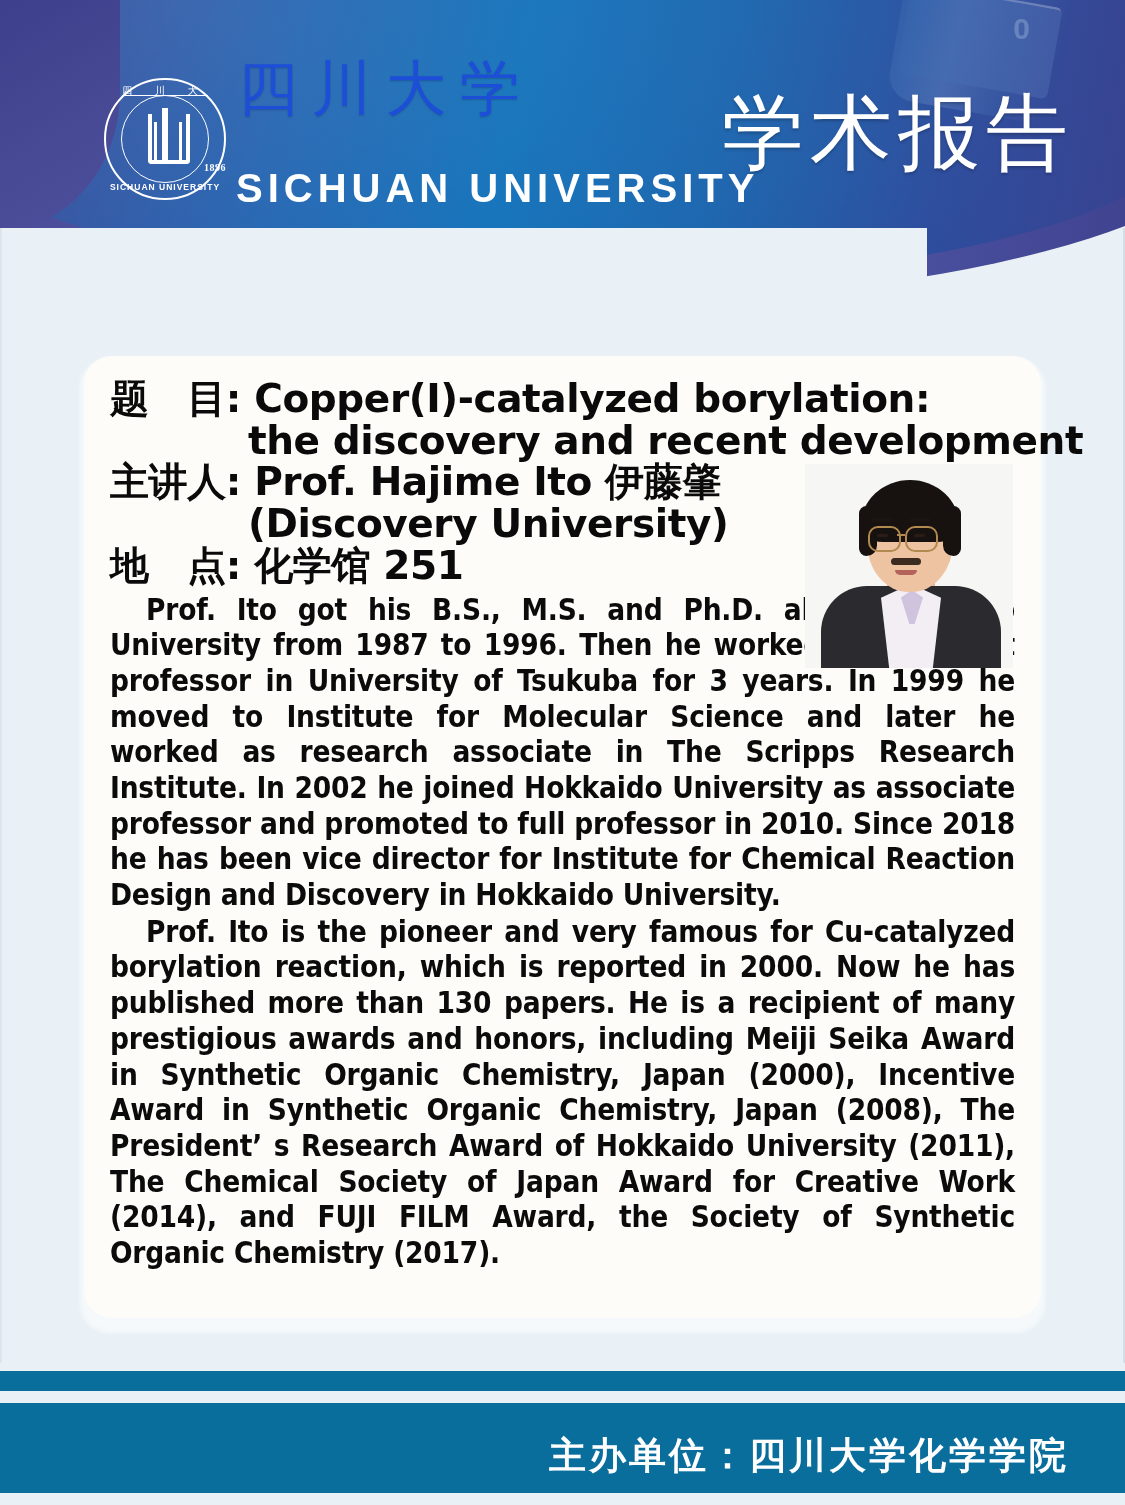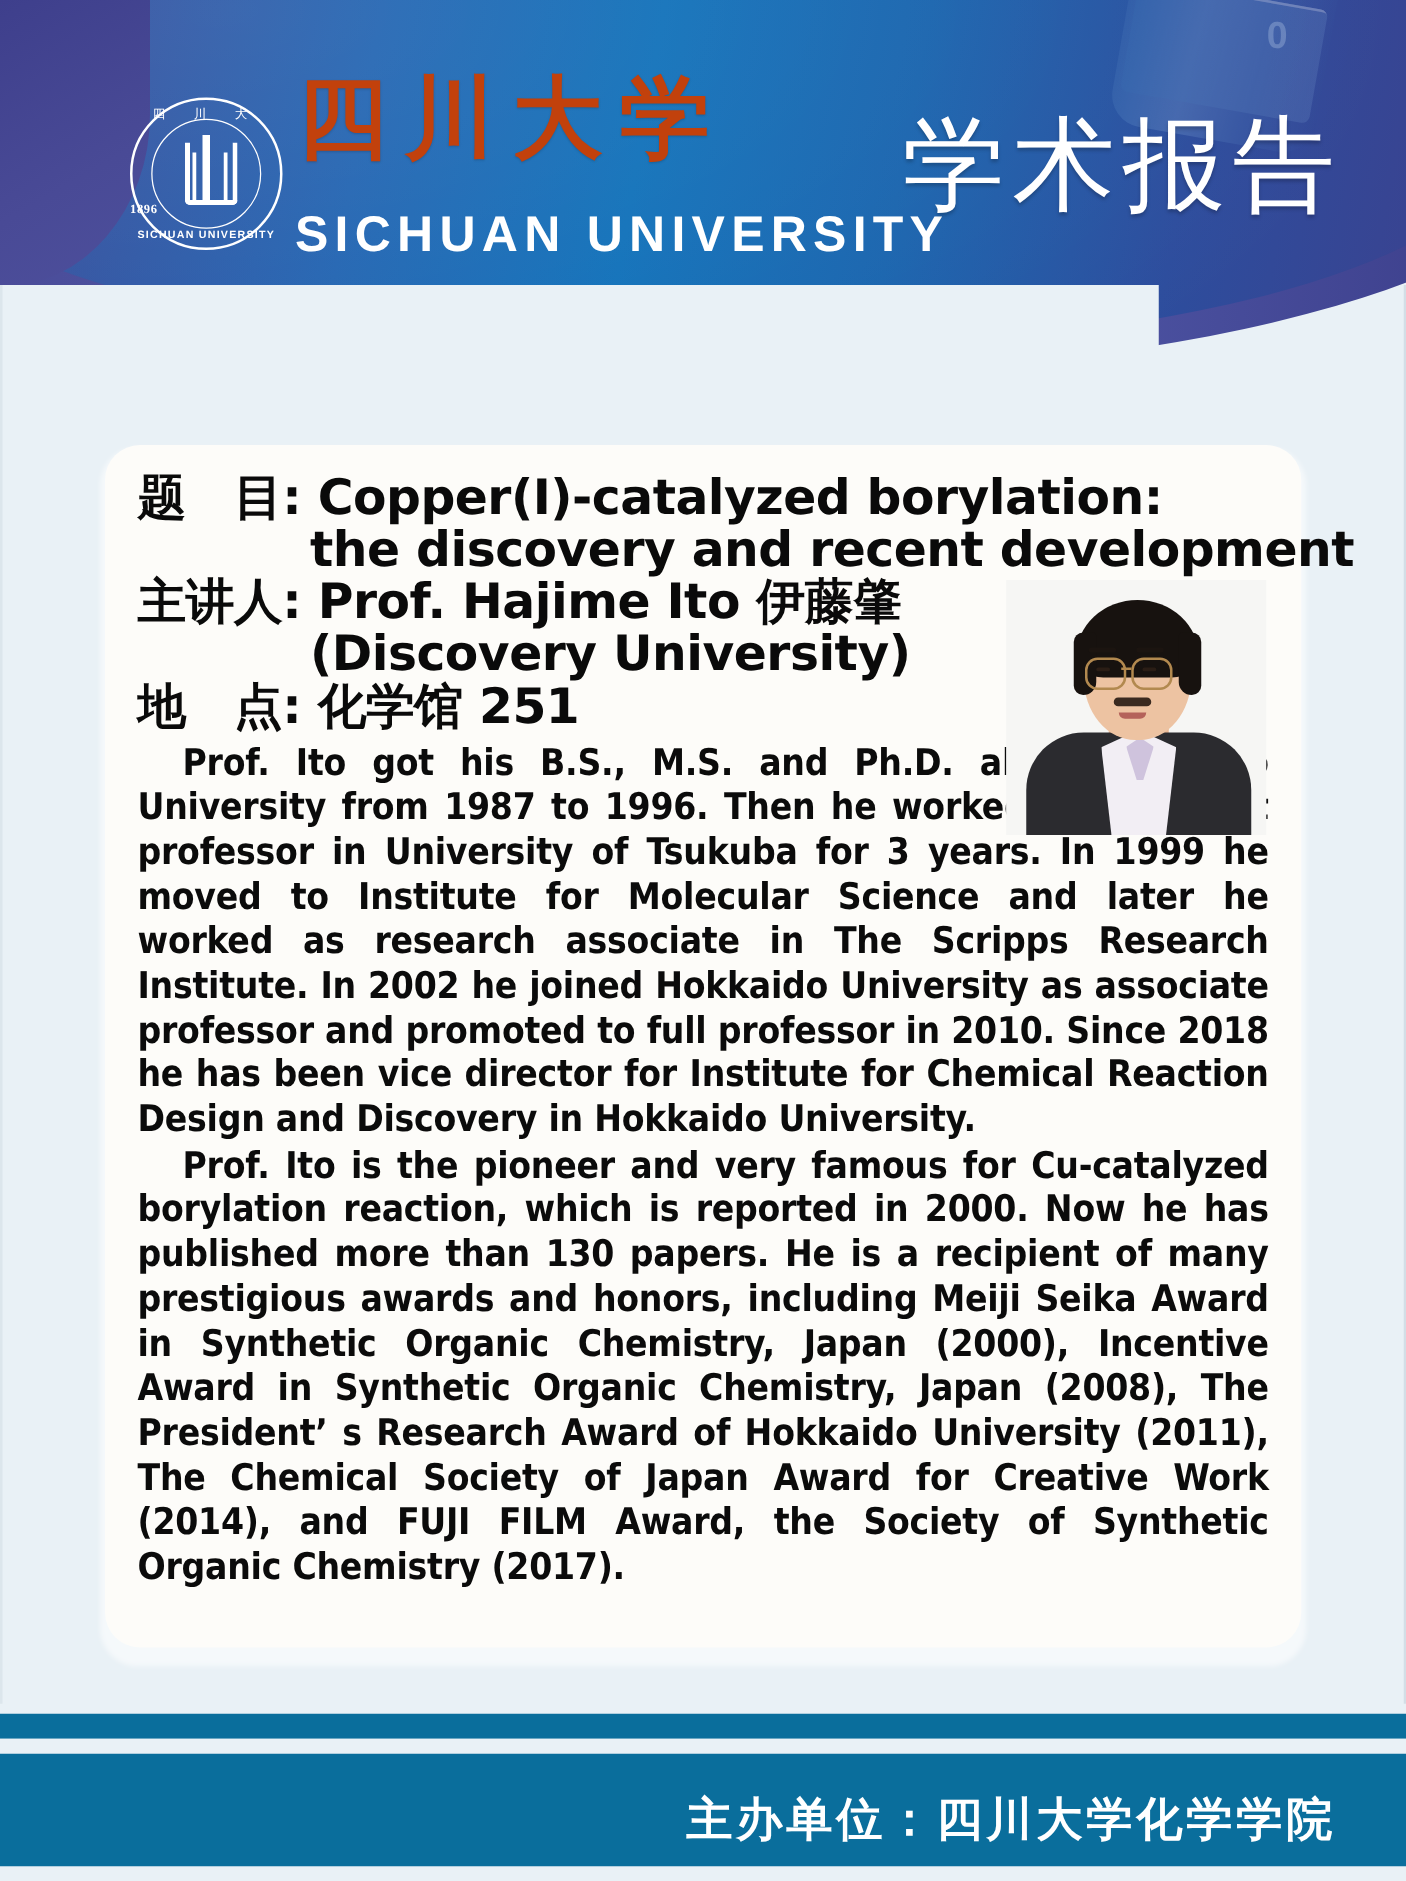--- a/index.html
+++ b/index.html
@@ -148,21 +148,21 @@
     position: absolute;
     left: 13px; top: 14px;
     width: 22px; height: 38px;
     border-left: 3px solid #fff;
     border-right: 3px solid #fff;
   }
   .seal-year {
     position: absolute;
     left: 0; right: 0;
     bottom: 27px;
-    text-align: left;
+    text-align: right;
     color: #fff;
     font-size: 10px;
     font-weight: bold;
     letter-spacing: 0.5px;
     font-family: "Liberation Serif", serif;
   }
   .seal-arc-text {
     position: absolute;
     left: 0; right: 0;
     bottom: 8px;
@@ -172,28 +172,29 @@
     font-weight: bold;
     letter-spacing: 1px;
   }
   .seal-top-marks {
     position: absolute;
     left: 0; right: 0; top: 6px;
     text-align: center;
     color: #fff;
     font-size: 10px;
     letter-spacing: 10px;
+    text-decoration: underline;
   }
 
   .brand-cn {
     position: absolute;
     left: 238px; top: 58px;
-    color: #c2410c;
-    font-size: 72px;
-    font-weight: bold;
+    color: #1d4ed8;
+    font-size: 60px;
+    font-weight: normal;
     letter-spacing: 14px;
     line-height: 1;
     font-family: "DejaVu Sans", "Liberation Sans", sans-serif;
     text-shadow: 0 1px 2px rgba(0,0,0,0.18);
   }
   .brand-en {
     position: absolute;
     left: 236px; top: 168px;
     color: #ffffff;
     font-size: 40px;

